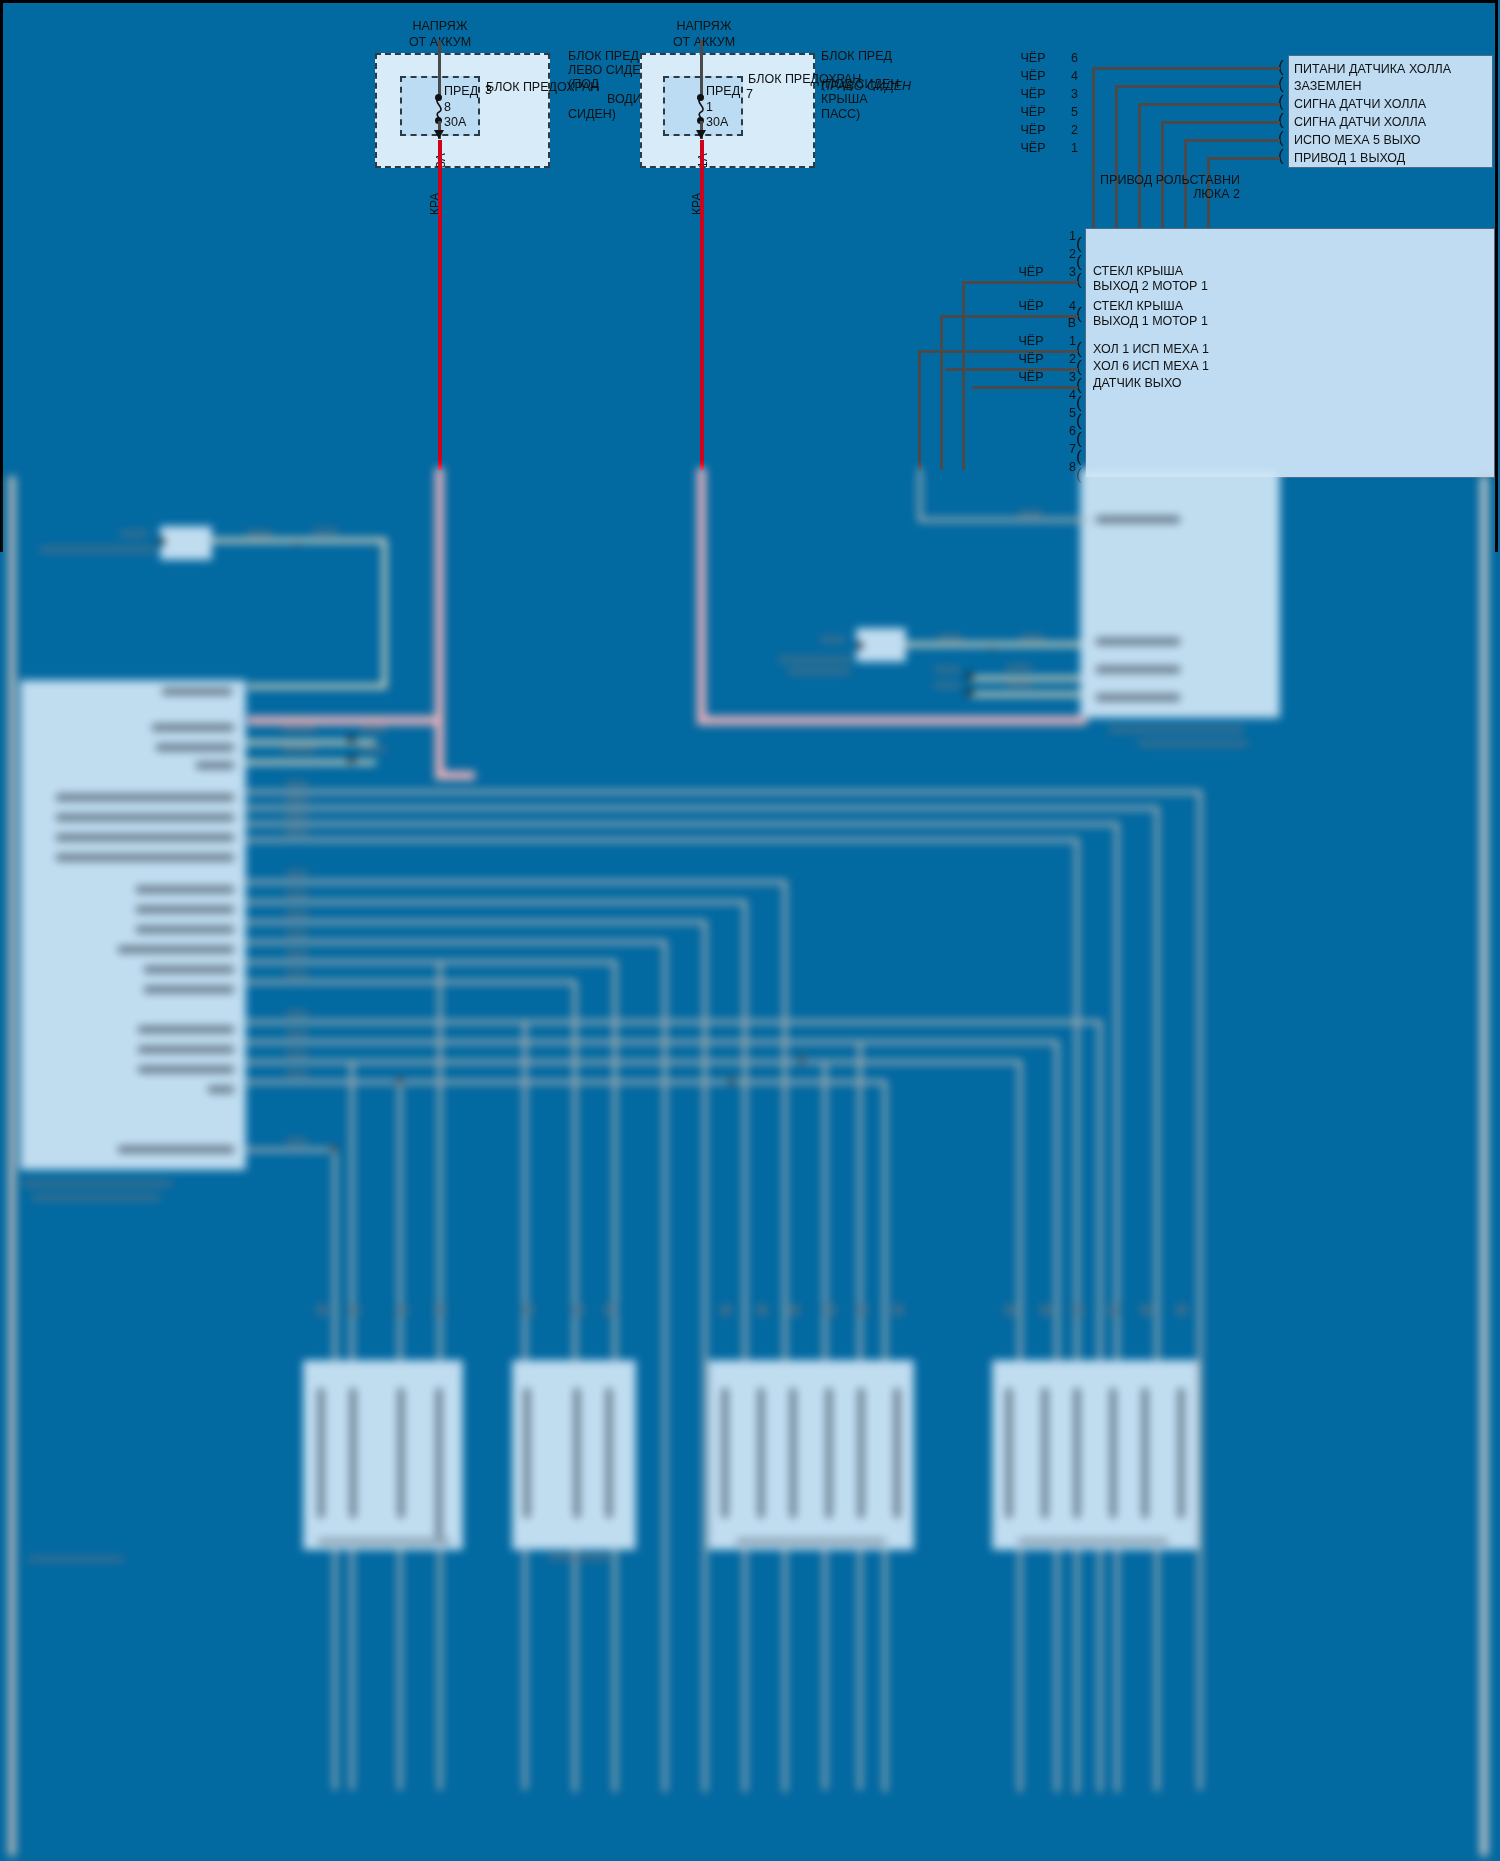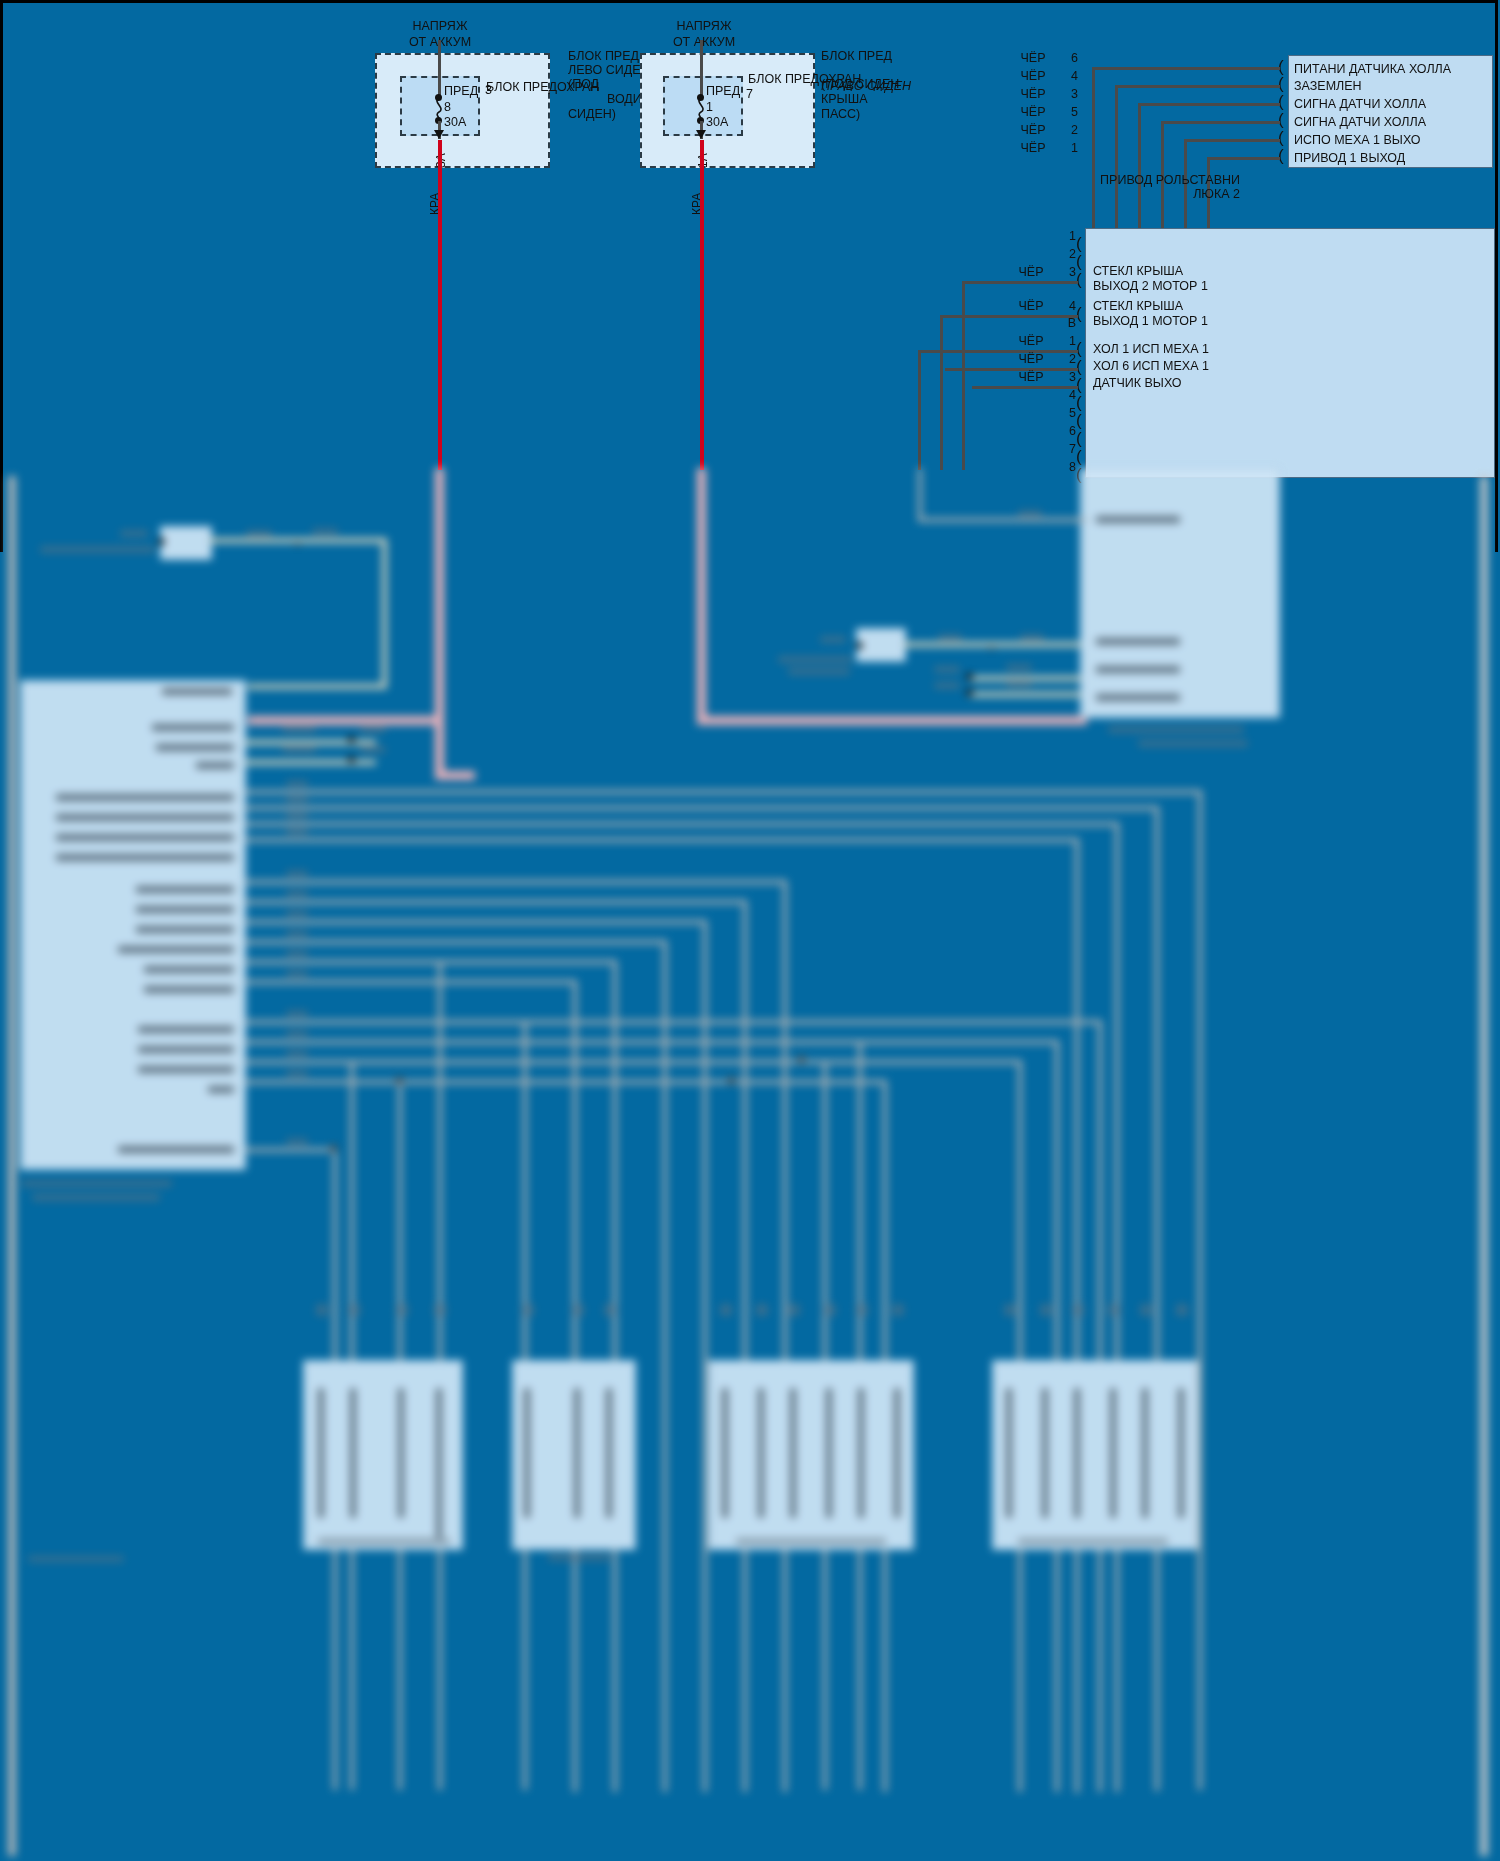--- a/index.html
+++ b/index.html
@@ -205,21 +205,21 @@
       <div class="brk" style="left:1278px;top:112px;">(</div>
       <div class="lbl" style="left:1294px;top:114px;">СИГНА ДАТЧИ ХОЛЛА</div>
       <div class="wire wire-h" style="left:1161px;top:121px;width:119px;"></div>
       <div class="wire wire-v" style="left:1161px;top:121px;height:349px;"></div>
     </div>
 
     <div>
       <div class="colorlbl" style="left:1006px;top:123px;">ЧЁР</div>
       <div class="pinno" style="left:1060px;top:123px;">2</div>
       <div class="brk" style="left:1278px;top:130px;">(</div>
-      <div class="lbl" style="left:1294px;top:132px;">ИСПО МЕХА 1 ВЫХО</div>
+      <div class="lbl" style="left:1294px;top:132px;">ИСПО МЕХА 5 ВЫХО</div>
       <div class="wire wire-h" style="left:1184px;top:139px;width:96px;"></div>
       <div class="wire wire-v" style="left:1184px;top:139px;height:331px;"></div>
     </div>
 
     <div>
       <div class="colorlbl" style="left:1006px;top:141px;">ЧЁР</div>
       <div class="pinno" style="left:1060px;top:141px;">1</div>
       <div class="brk" style="left:1278px;top:148px;">(</div>
       <div class="lbl" style="left:1294px;top:150px;">ПРИВОД 1 ВЫХОД</div>
       <div class="wire wire-h" style="left:1207px;top:157px;width:73px;"></div>

